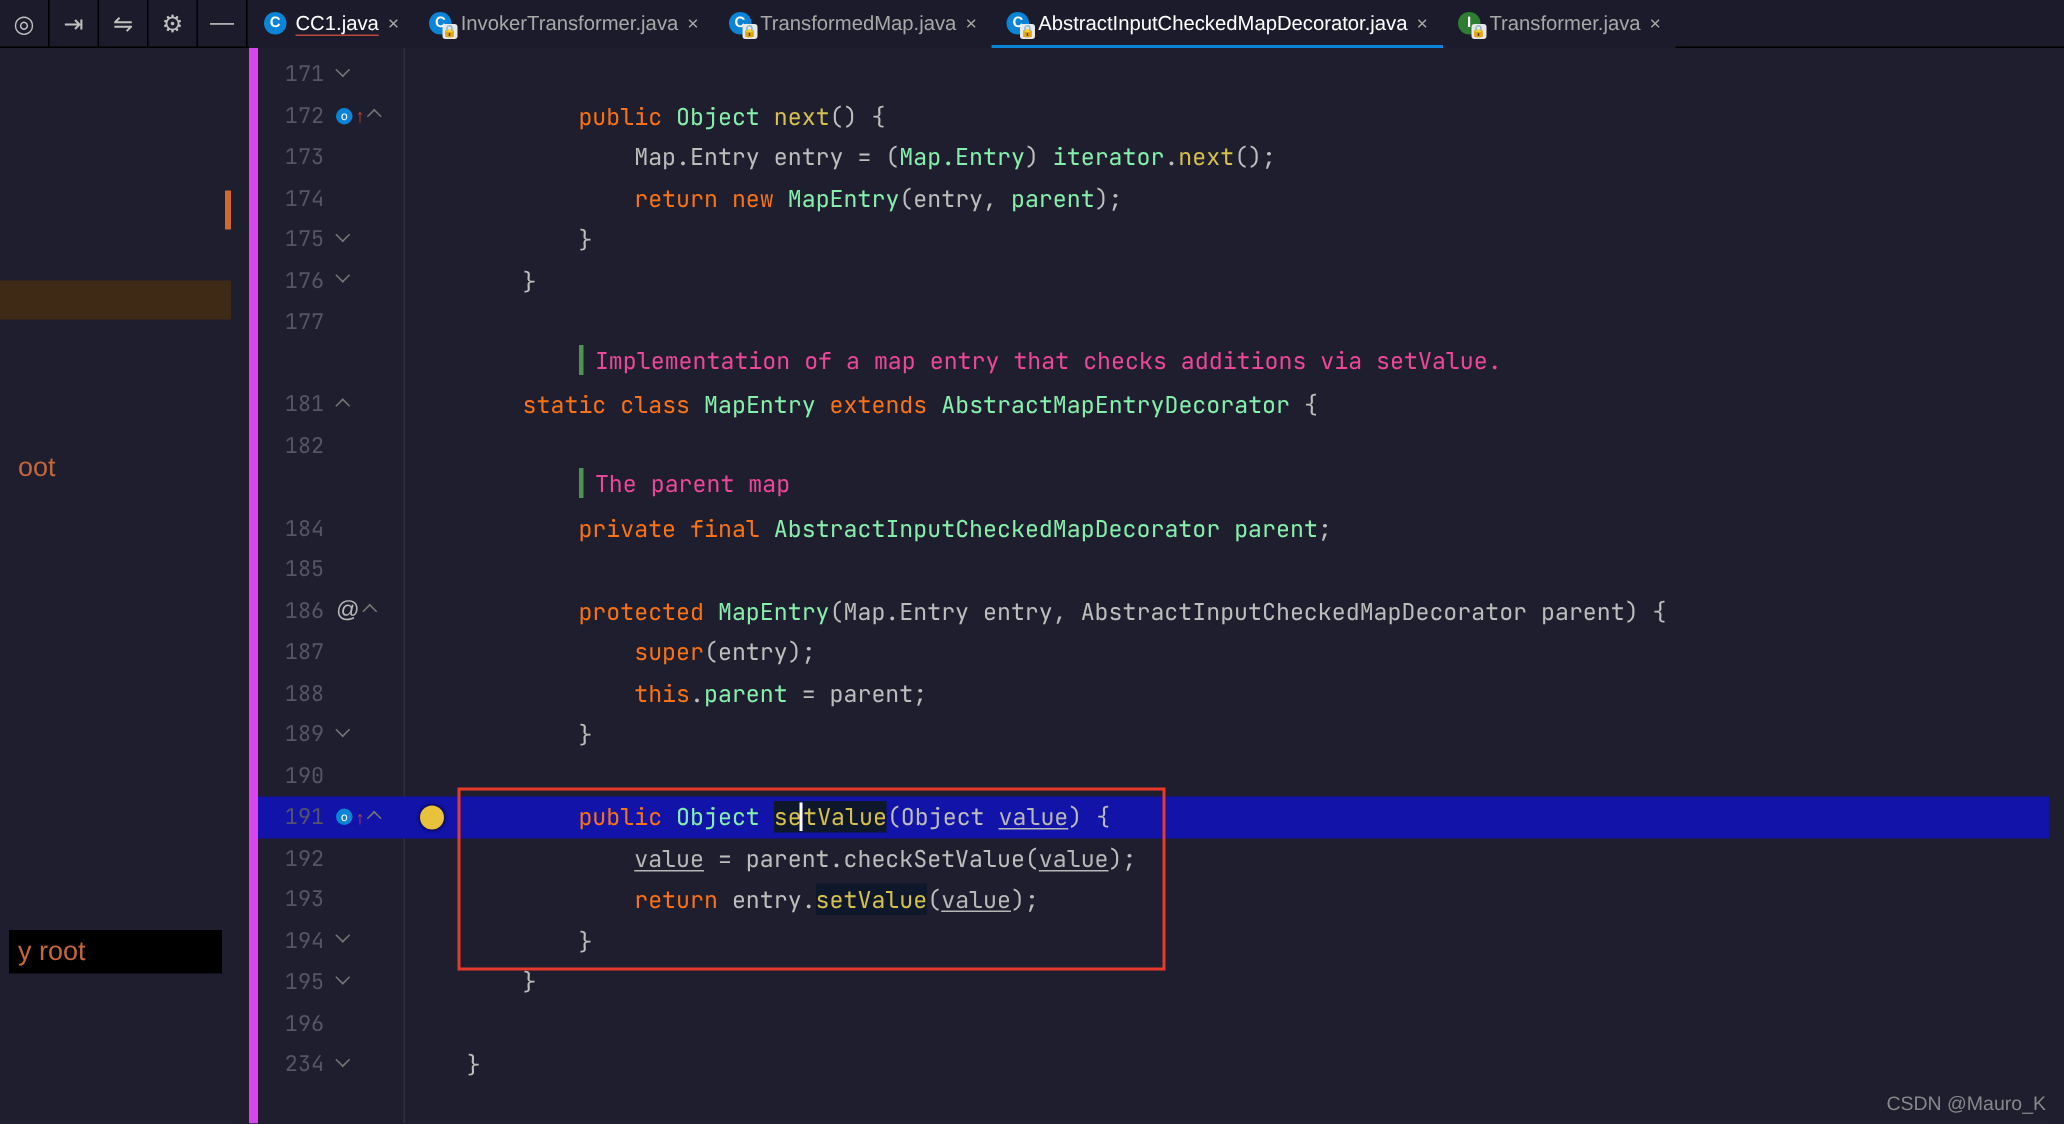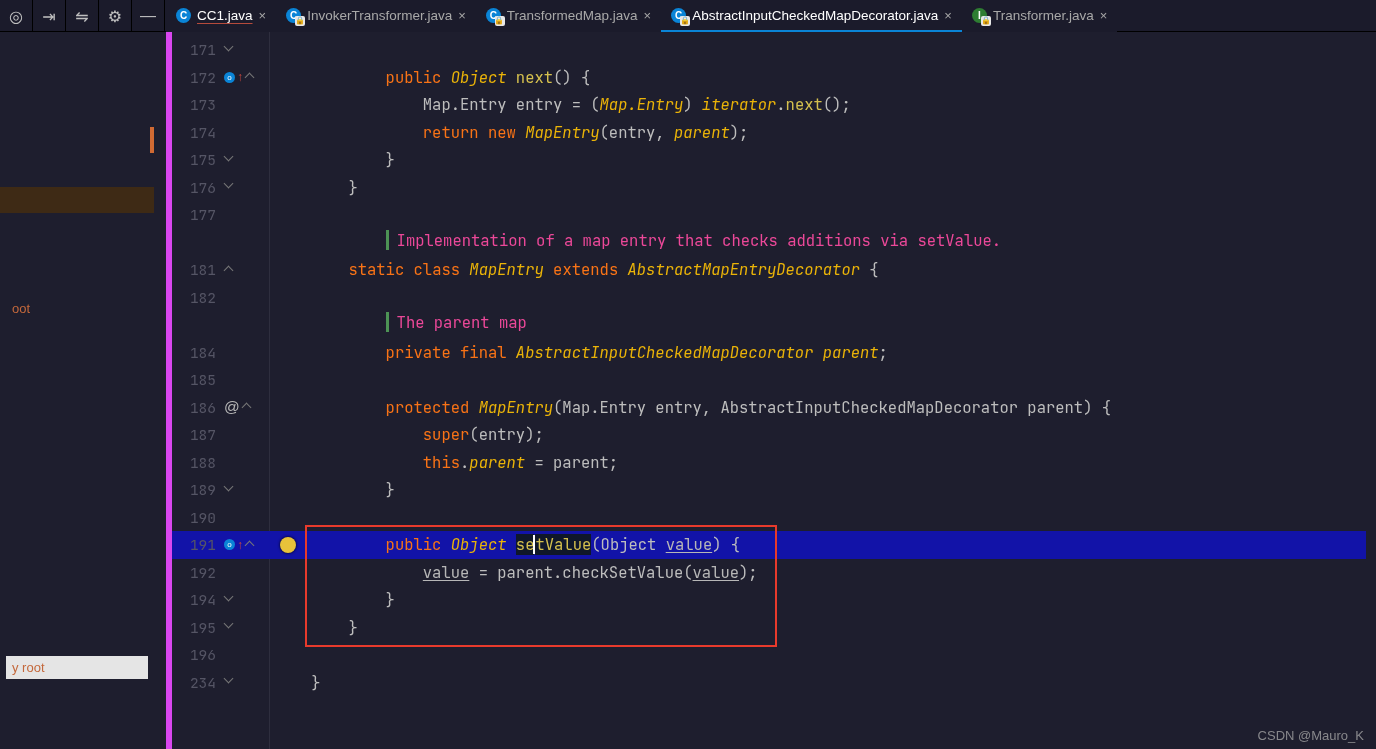--- a/index.html
+++ b/index.html
@@ -88,26 +88,26 @@
   .left-panel {
     position: absolute;
     top: 32px; left:0;
     width: 154px;
     height: 717px;
     background: #1e1e2e;
     overflow: hidden;
   }
   .left-list-row {
     font-family: 'Segoe UI',sans-serif;
-    font-size:13px;
+    font-size:18px;
     color:#c4683b;
     padding:4px 6px;
     white-space:nowrap;
   }
-  .left-row-hl { background:#e5e5e5;margin-top:36px; }
+  .left-row-hl { background:#000000; }
   
   .editor {
     position:absolute;
     top:32px; left:166px; right:0; bottom:0;
     background:#1e1e2e;
     border-left:6px solid #d946ef;
   }
   .gutter-bg {
     position:absolute;
     top:0; left:0; width:98px; bottom:0;
@@ -137,21 +137,21 @@
     width:46px;
     display:flex;
     align-items:center;
     justify-content:flex-start;
     gap:2px;
   }
   .code {
     padding-left:4px;
   }
   .kw { color:#f97316; }
-  .id { color:#eab308;font-style:italic; }
+  .id { color:#86efac; }
   .method { color:#d5c04e; }
   .str-param { color:#b7b7b7; text-decoration:underline; text-underline-offset:2px;}
   .comment { color:#ec4899; font-style:normal; }
   .atsign { color:#b7b7b7; font-family:'Segoe UI',sans-serif; }
   .hl-line {
     background:#1213a8;
   }
   .mark-green {
     background:#0f172a;
   }
@@ -288,20 +288,21 @@
       <div class="line"><span class="ln-num"></span><span class="ln-icons"></span><span class="code">            <span style="display: inline-flex; align-items: stretch; height: 20px; justify-content: center;"><span class="doc-bar"></span><span class="comment">The parent map</span></span></span></div>
       <div class="line"><span class="ln-num">184</span><span class="ln-icons"></span><span class="code"><span>            </span><span class="kw">private</span><span> </span><span class="kw">final</span><span> </span><span class="id">AbstractInputCheckedMapDecorator</span><span> </span><span class="id">parent</span><span>;</span></span></div>
       <div class="line"><span class="ln-num">185</span><span class="ln-icons"></span><span class="code"></span></div>
       <div class="line"><span class="ln-num">186</span><span class="ln-icons"><span class="atsign">@</span><span class="fold-glyph open"></span></span><span class="code"><span>            </span><span class="kw">protected</span><span> </span><span class="id">MapEntry</span><span>(Map.Entry entry, AbstractInputCheckedMapDecorator parent) {</span></span></div>
       <div class="line"><span class="ln-num">187</span><span class="ln-icons"></span><span class="code"><span>                </span><span class="kw">super</span><span>(entry);</span></span></div>
       <div class="line"><span class="ln-num">188</span><span class="ln-icons"></span><span class="code"><span>                </span><span class="kw">this</span><span>.</span><span class="id">parent</span><span> = parent;</span></span></div>
       <div class="line"><span class="ln-num">189</span><span class="ln-icons"><span class="fold-glyph close"></span></span><span class="code">            }</span></div>
       <div class="line"><span class="ln-num">190</span><span class="ln-icons"></span><span class="code"></span></div>
       <div class="line hl-line"><span class="ln-num">191</span><span class="ln-icons"><span class="overrun">o</span><span class="arrow-up-red">↑</span><span class="fold-glyph open"></span></span><span class="bulb"></span><span class="code"><span>            </span><span class="kw">public</span><span> </span><span class="id">Object</span><span> </span><span class="method mark-green">se</span><span class="caret"></span><span class="method mark-green">tValue</span><span>(Object </span><span class="str-param">value</span><span>) {</span></span></div>
       <div class="line"><span class="ln-num">192</span><span class="ln-icons"></span><span class="code"><span>                </span><span class="str-param">value</span><span> = parent.checkSetValue(</span><span class="str-param">value</span><span>);</span></span></div>
+      <div class="line"><span class="ln-num">193</span><span class="ln-icons"></span><span class="code"><span>                </span><span class="kw">return</span><span> entry.</span><span class="method mark-green">setValue</span><span>(</span><span class="str-param">value</span><span>);</span></span></div>
       <div class="line"><span class="ln-num">194</span><span class="ln-icons"><span class="fold-glyph close"></span></span><span class="code">            }</span></div>
       <div class="line"><span class="ln-num">195</span><span class="ln-icons"><span class="fold-glyph close"></span></span><span class="code">        }</span></div>
       <div class="line"><span class="ln-num">196</span><span class="ln-icons"></span><span class="code"></span></div>
       <div class="line"><span class="ln-num">234</span><span class="ln-icons"><span class="fold-glyph close"></span></span><span class="code">    }</span></div>
     </div>
   <div class="red-box" id="red-box" style="top: 493px; left: 133px; width: 472px; height: 122px;"></div>
   <div class="scroll-strip"></div>
 </div>
 
 <div class="watermark">CSDN @Mauro_K</div>

